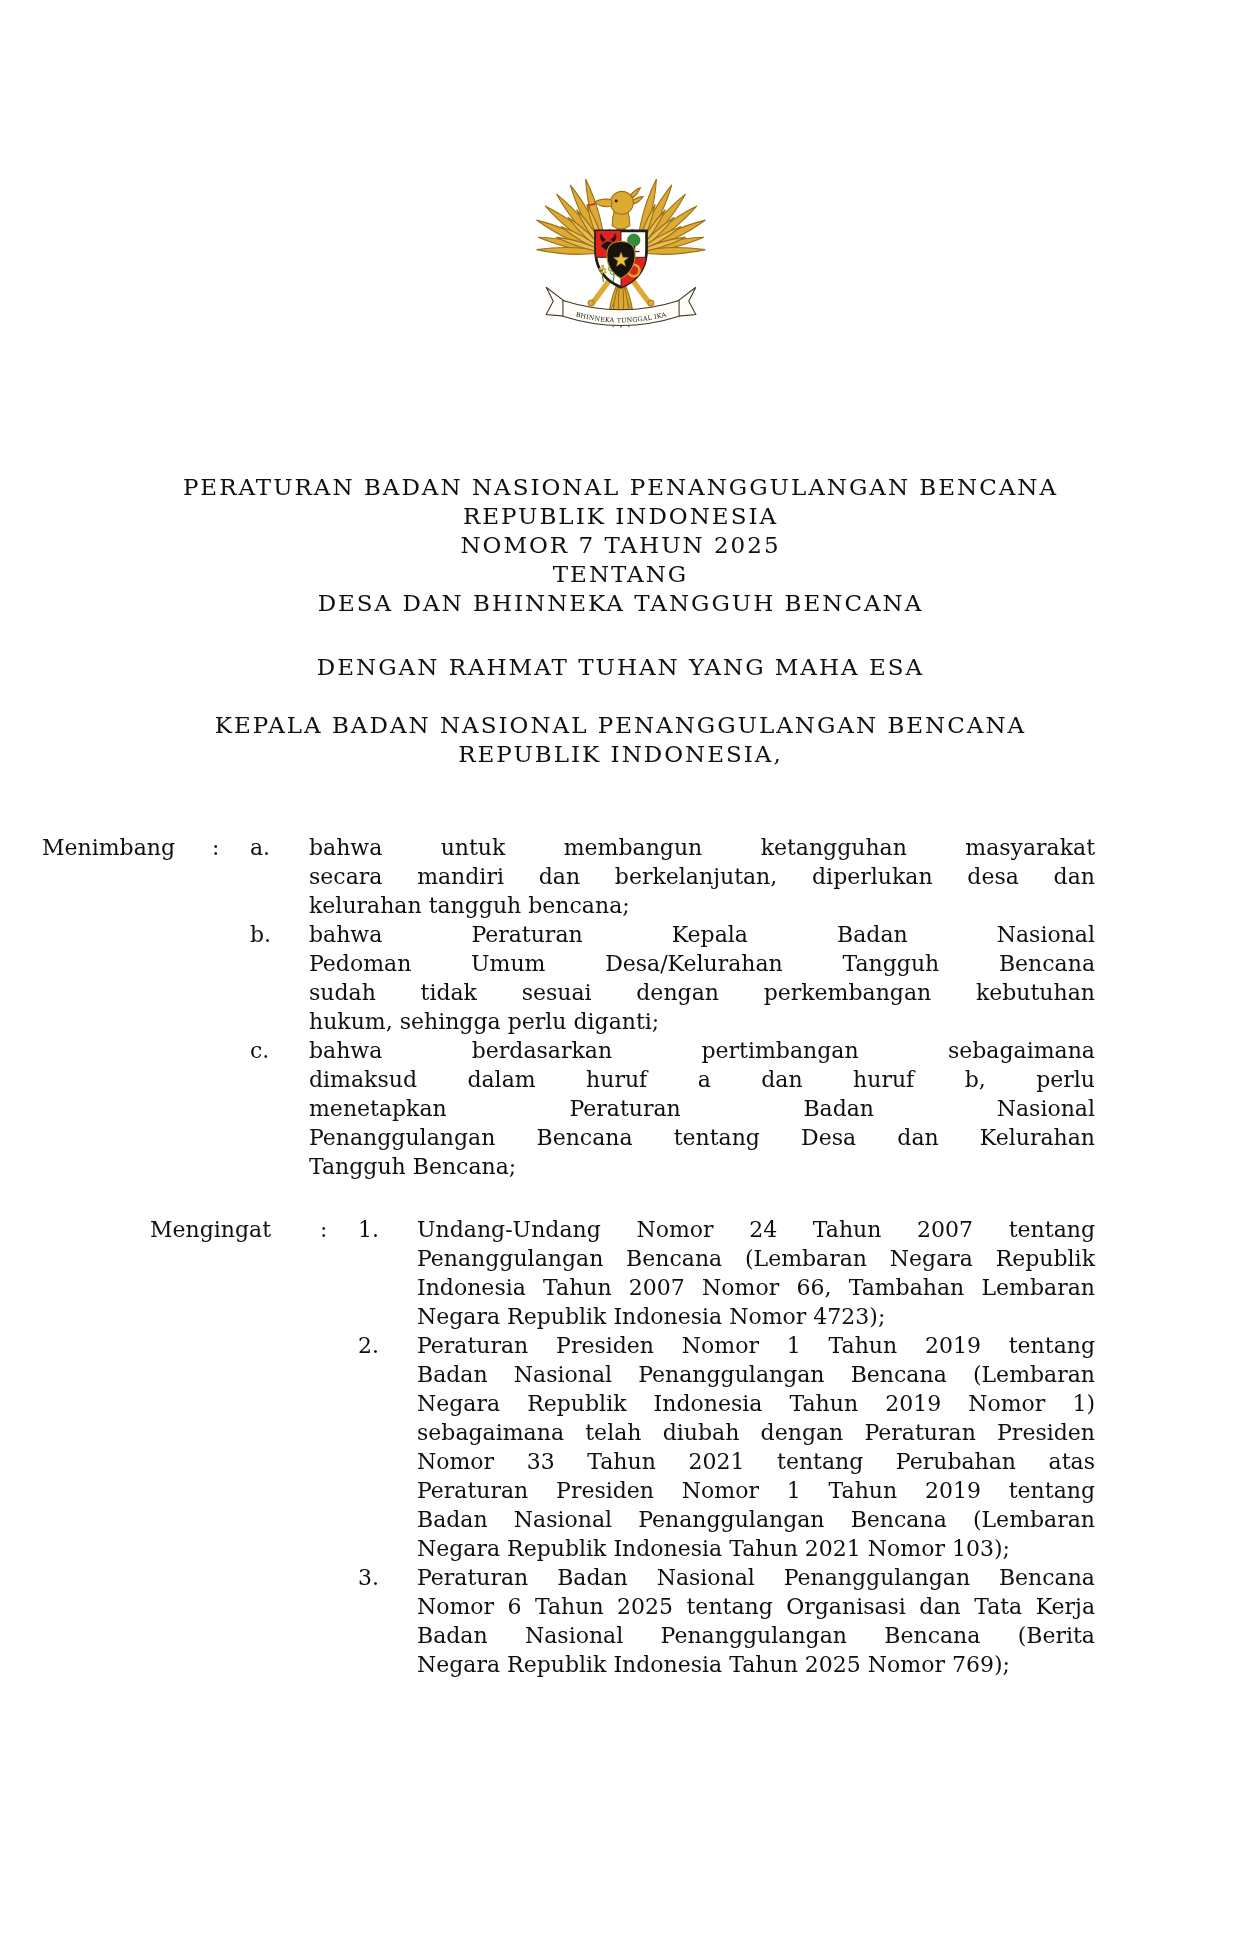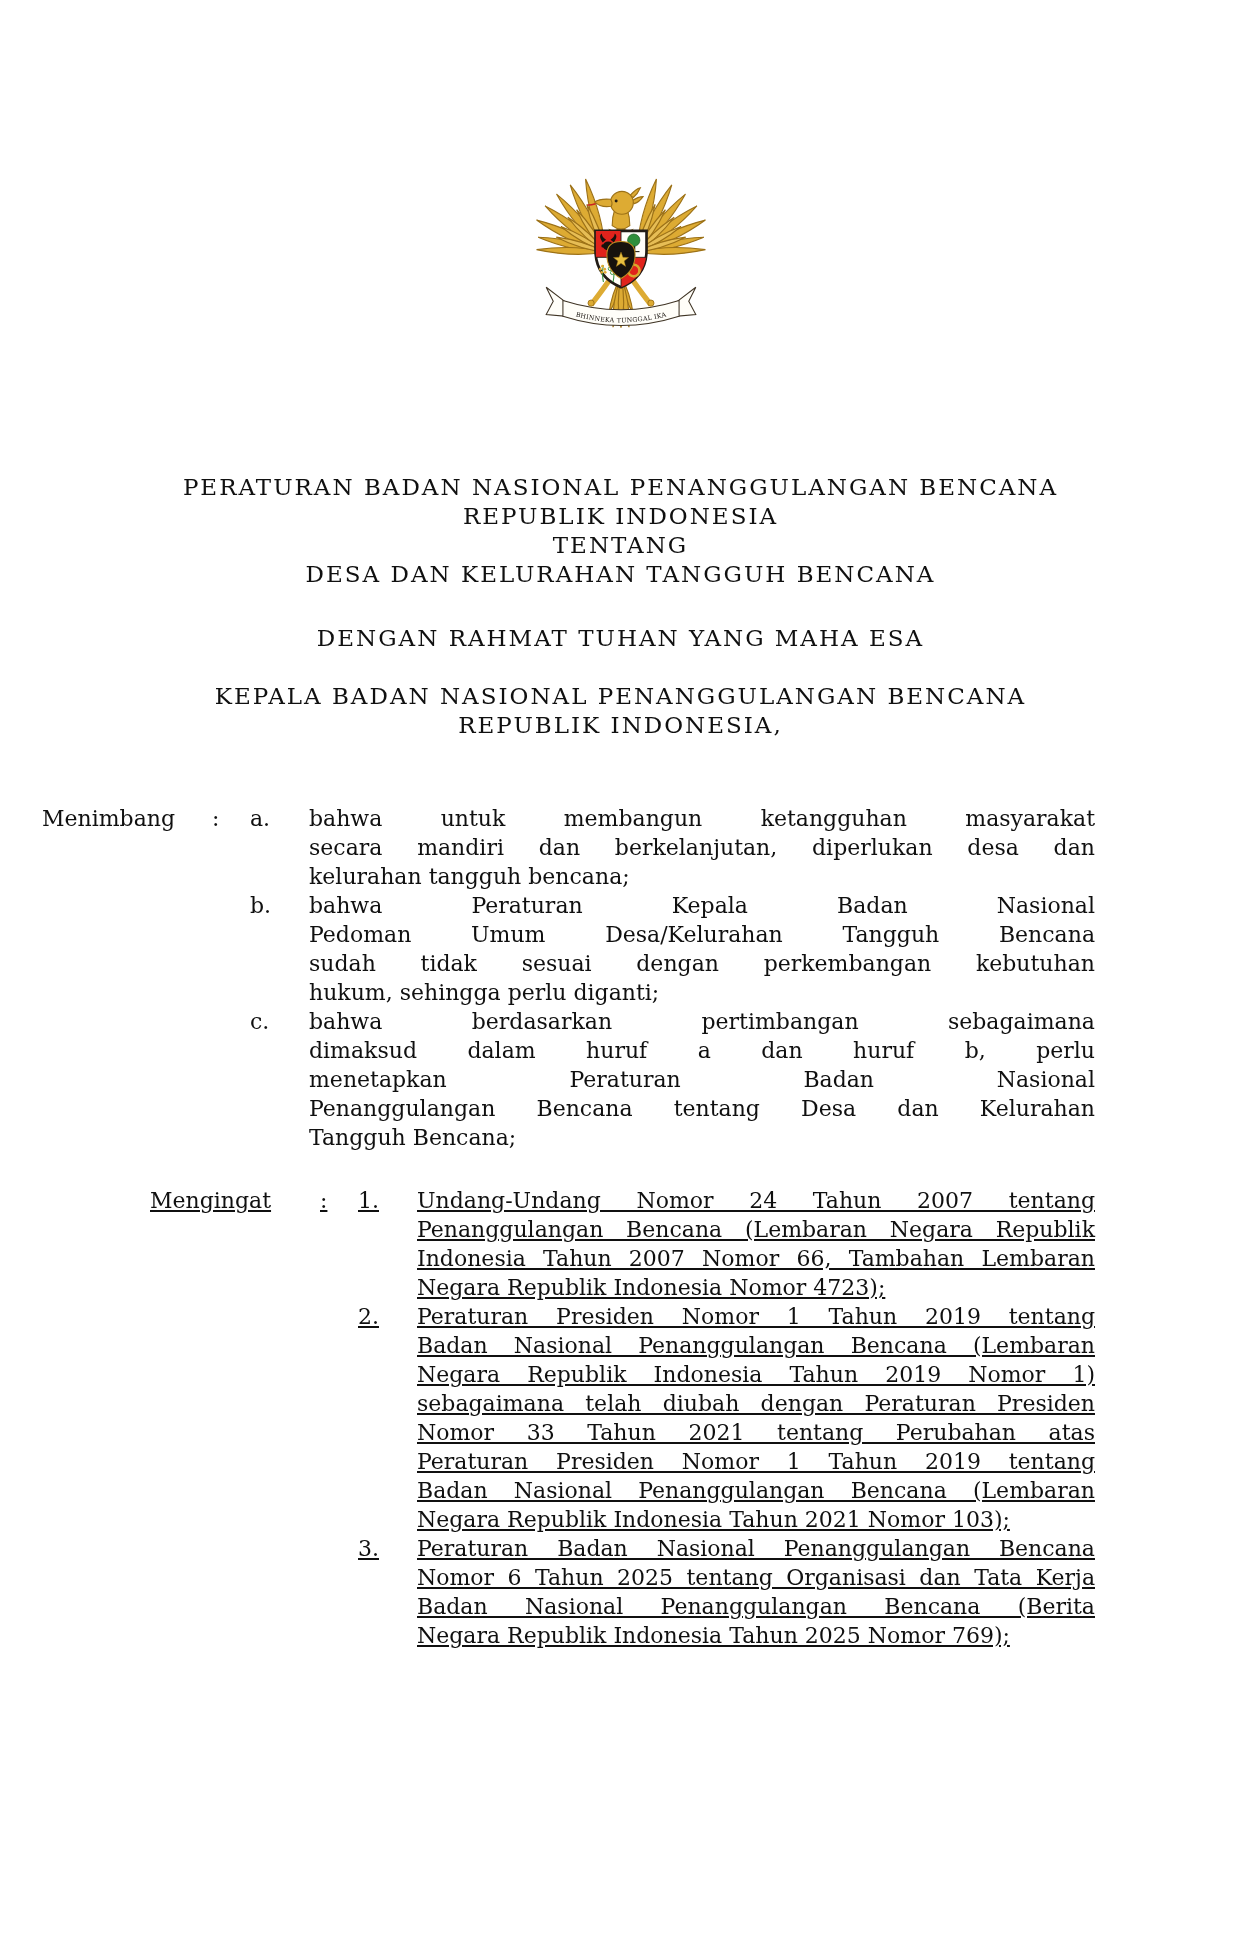--- a/index.html
+++ b/index.html
@@ -23,21 +23,21 @@
   .title-block { margin-top: 138px; }
   .invocation { margin-top: 35px; }
   .official-block { margin-top: 29px; }
   .clause {
     margin-left: 150px;
     margin-right: 146px;
     font-size: 22px;
     line-height: 29px;
   }
   .clause.considerations { margin-top: 64px; margin-left: 42px; }
-  .clause.legal { margin-top: 34px; text-decoration: underline; }
+  .clause.legal { margin-top: 34px; }
   .clause-grid { display: grid; grid-template-columns: 170px 38px 59px 1fr; }
   .clause-label { grid-column: 1; }
   .clause-colon { grid-column: 2; }
   .item-marker { grid-column: 3; }
   .item-lines  { grid-column: 4; }
   .jline { text-align: justify; text-align-last: justify; }
   .jline.last { text-align-last: left; }
 </style>
 </head>
 <body>
@@ -171,22 +171,23 @@
     <circle cx="134" cy="176" r="3.5" fill="#DDAB33" stroke="#9C7117" stroke-width="1"></circle>
     <path id="ribbonPath" d="M42 189 Q100 207 158 189" fill="none"></path>
     <text font-size="7.2" letter-spacing="0.3" fill="#17120D">
       <textPath href="#ribbonPath" startOffset="50%" text-anchor="middle">BHINNEKA TUNGGAL IKA</textPath>
     </text>
   </svg>
 
   <div class="title-block">
     <div>PERATURAN BADAN NASIONAL PENANGGULANGAN BENCANA</div>
     <div>REPUBLIK INDONESIA</div>
+    <div>NOMOR 7 TAHUN 2025</div>
     <div>TENTANG</div>
-    <div>DESA DAN KELURAHAN TANGGUH BENCANA</div>
+    <div>DESA DAN BHINNEKA TANGGUH BENCANA</div>
   </div>
 
   <div class="invocation">DENGAN RAHMAT TUHAN YANG MAHA ESA</div>
 
   <div class="official-block">
     <div>KEPALA BADAN NASIONAL PENANGGULANGAN BENCANA</div>
     <div>REPUBLIK INDONESIA,</div>
   </div>
 
   <section class="clause considerations">

